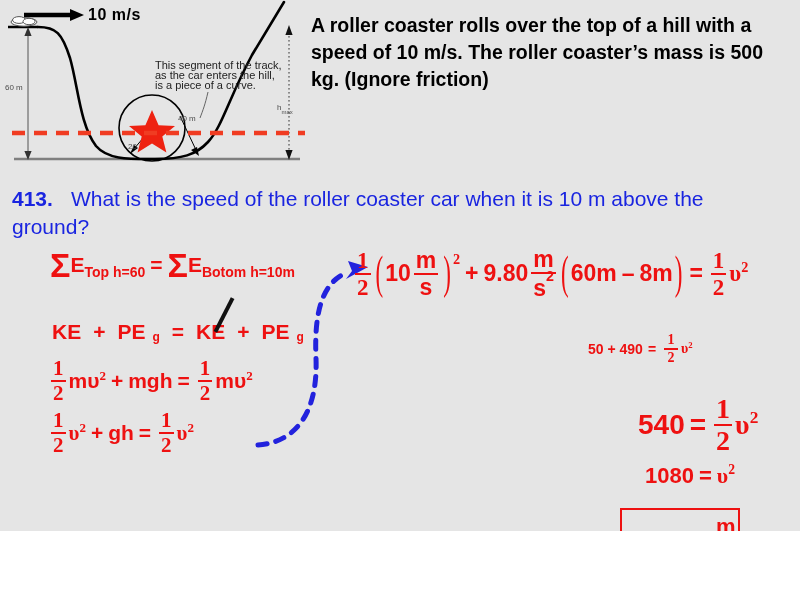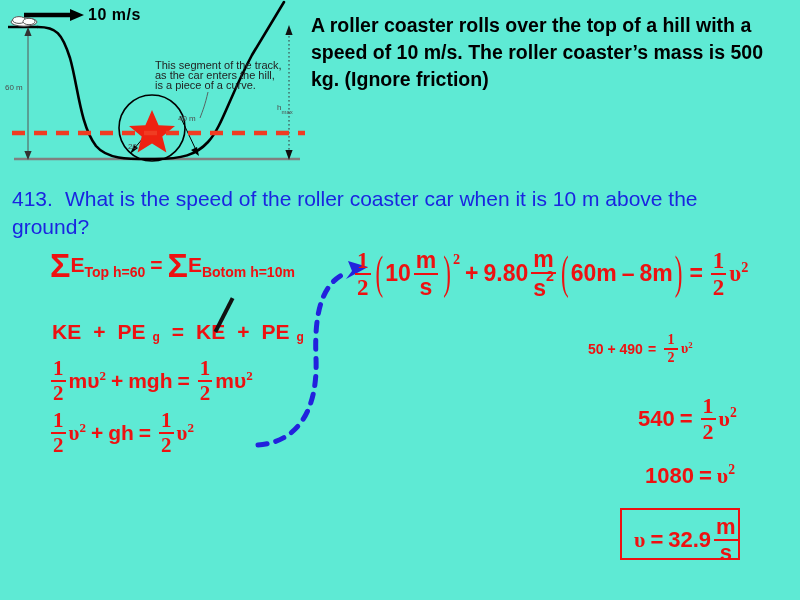--- a/index.html
+++ b/index.html
@@ -6,22 +6,22 @@
     margin: 0;
     padding: 0;
     background: #ffffff;
   }
   body {
     font-family: "Liberation Sans", sans-serif;
   }
   #slide {
     position: relative;
     width: 800px;
-    height: 600px;
-    background: #5eead4;
+    height: 531px;
+    background: #e5e5e5;
     overflow: hidden;
   }
 
   
   #diagram {
     position: absolute;
     left: 0;
     top: 0;
     width: 310px;
     height: 175px;
@@ -73,21 +73,21 @@
   #question {
     position: absolute;
     left: 12px;
     top: 185px;
     width: 740px;
     color: #1a25e0;
     font-size: 21px;
     line-height: 28px;
     font-family: "Liberation Sans", sans-serif;
   }
-  #question .qnum { margin-right: 12px; }
+  #question .qnum { margin-right: 18px; font-weight: bold; }
 
   
   .math {
     position: absolute;
     color: #ee1111;
     font-family: "Liberation Serif", serif;
     font-weight: bold;
     white-space: nowrap;
     display: flex;
     align-items: center;
@@ -189,21 +189,21 @@
   #eq-main {
     left: 352px; top: 248px;
     font-size: 23px;
   }
   #eq-50490 {
     left: 588px; top: 333px;
     font-size: 14px;
   }
   #eq-540 {
     left: 638px; top: 395px;
-    font-size: 22px;
+    font-size: 28px;
   }
   #eq-1080 {
     left: 645px; top: 463px;
     font-size: 22px;
   }
   #answer-box {
     position: absolute;
     left: 620px;
     top: 508px;
     width: 120px;

